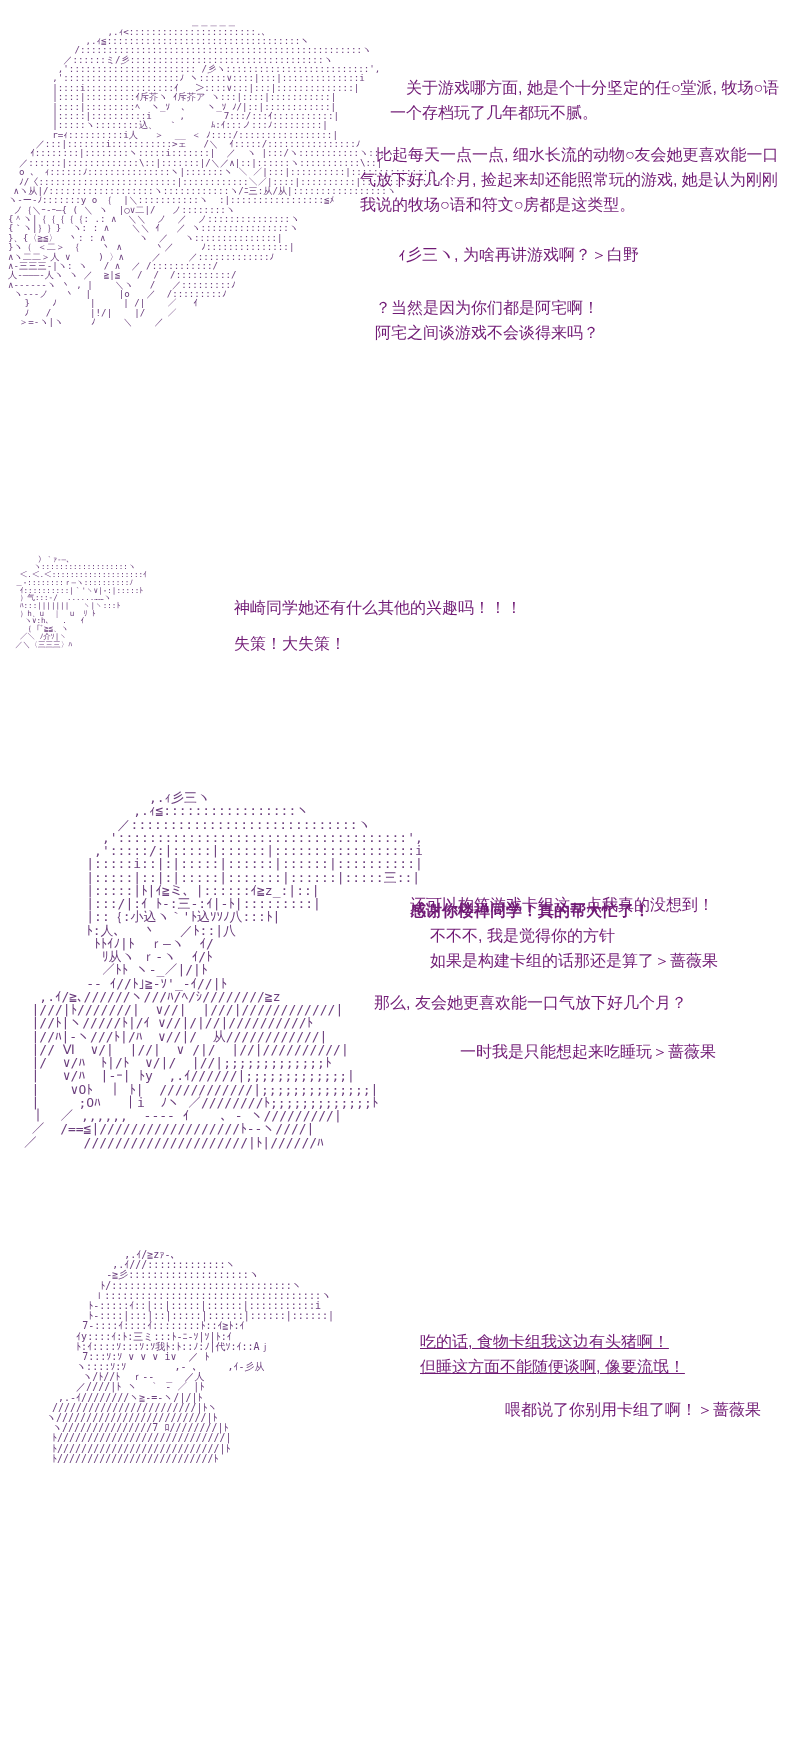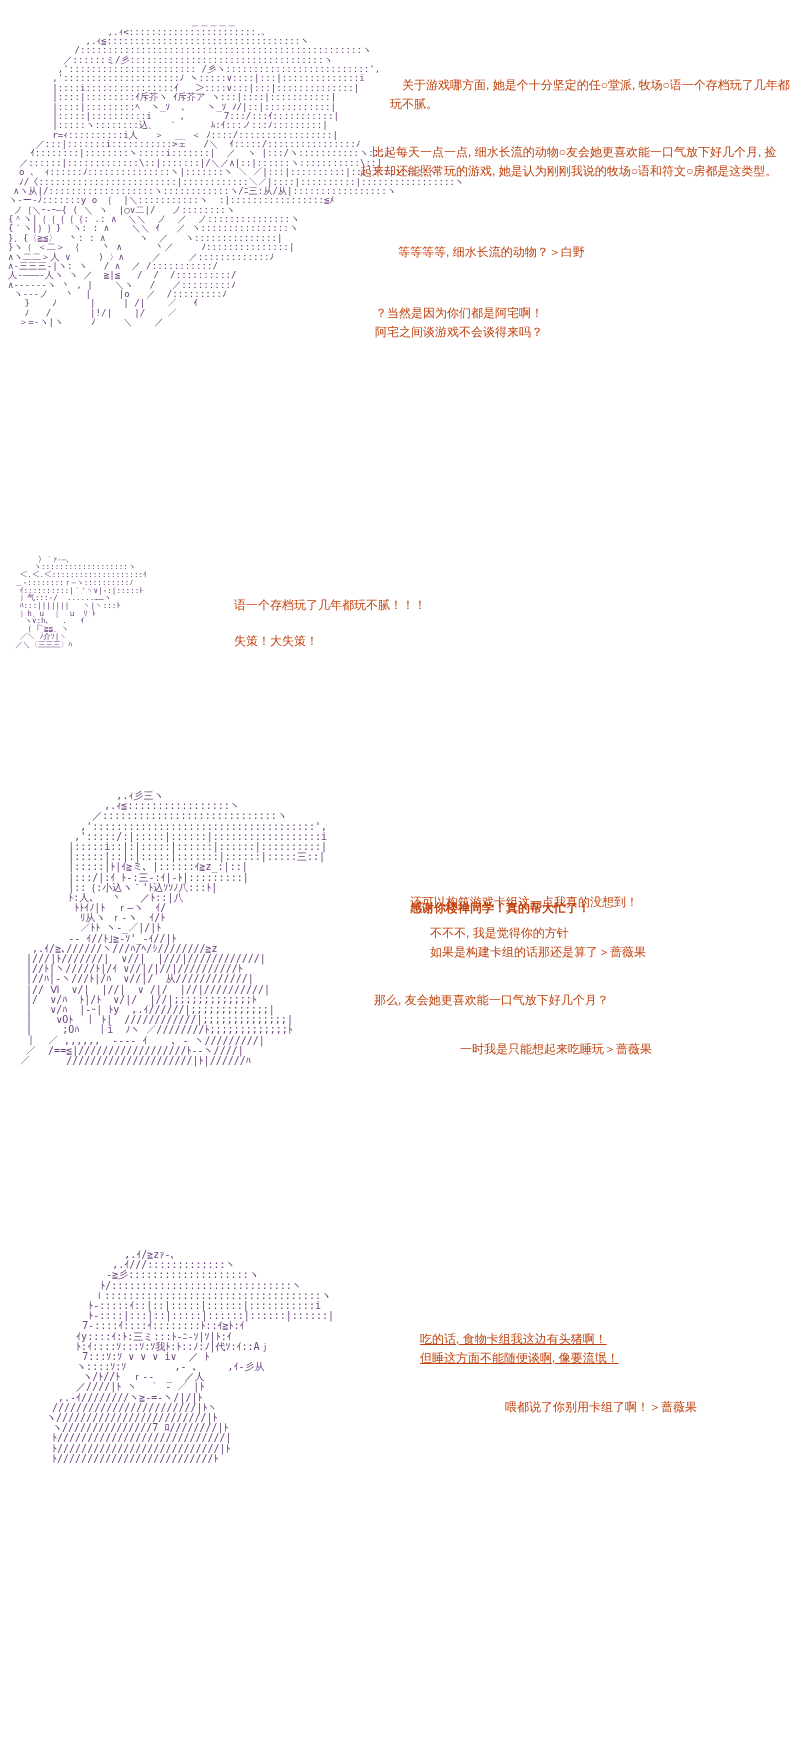--- a/index.html
+++ b/index.html
@@ -27,37 +27,37 @@
   .aa {
     font-family: "DejaVu Sans Mono", monospace;
     color: #6a3d7c;
     white-space: pre;
     line-height: 1.02;
     letter-spacing: 0px;
     position: absolute;
   }
   .aa-1 { font-size: 9.2px; left: 8px; top: 8px; }
   .aa-2 { font-size: 7.6px; left: 6px; top: 548px; }
-  .aa-3 { font-size: 10px; left: 8px; top: 768px; margin-top: 23px; }
+  .aa-3 { font-size: 13px; left: 8px; top: 768px; margin-top: 23px; }
   .aa-4 { font-size: 10px; left: 40px; top: 1240px; }
 
   .dialogue {
     position: absolute;
     font-family: "Liberation Sans", sans-serif;
-    font-size: 12px;
+    font-size: 16px;
     line-height: 1.55;
-    color: #c2410c;
+    color: #701a75;
     white-space: pre-wrap;
   }
 
   
   #d1 { left: 390px; top: 76px;  width: 400px; }
   #d2 { left: 360px; top: 143px; width: 420px; }
   #d3 { left: 398px; top: 243px; width: 400px; }
-  #d4 { left: 375px; top: 304px; width: 420px; }
+  #d4 { left: 375px; top: 296px; width: 420px; }
 
   
   #d5 { left: 234px; top: 596px; width: 420px; }
   #d6 { left: 234px; top: 632px; width: 420px; font-family: Liberation Serif, serif; }
 
   
   #d7  { left: 410px; top: 845px;  width: 390px; margin-top: 48px; }
   #d8  { left: 410px; top: 899px;  width: 390px; font-weight: bold; }
   #d9  { left: 430px; top: 924px;  width: 370px; }
   #d10 { left: 374px; top: 991px;  width: 420px; }
@@ -101,39 +101,39 @@
 ∧ヽ二二＞人 ∨     ) 〉∧     ／     ／:::::::::::::ﾉ
 ∧-三三三-|ヽ: ヽ   / ∧  ／ /:::::::::::/
 人-―――-人ヽ ヽ ／  ≧|≦   /  /  /::::::::::/
 ∧------ヽ 丶 , |    ＼ヽ   /   ／:::::::::ﾉ
  ヽ---ノ   丶  |     |o   ／  /:::::::::ﾉ
    }    ﾉ      |     | /|    ／   ｲ
    ﾉ   /       |!/|    |/    ／
   ＞=-ヽ|ヽ     ﾉ     ＼    ／</pre>
     <div class="dialogue" id="d1">　关于游戏哪方面, 她是个十分坚定的任○堂派, 牧场○语一个存档玩了几年都玩不腻。</div>
     <div class="dialogue" id="d2">　比起每天一点一点, 细水长流的动物○友会她更喜欢能一口气放下好几个月, 捡起来却还能照常玩的游戏, 她是认为刚刚我说的牧场○语和符文○房都是这类型。</div>
-    <div class="dialogue" id="d3">等等等等, 细水长流的动物？＞白野</div>
+    <div class="dialogue" id="d3">ｨ彡三ヽ, 为啥再讲游戏啊？＞白野</div>
     <div class="dialogue" id="d4">？当然是因为你们都是阿宅啊！
 阿宅之间谈游戏不会谈得来吗？</div>
   </div>
 
   <div class="scene">
     <pre class="aa aa-2">       ）｀ｧ-―､
       ヽ:::::::::::::::::::ヽ
    ＜.＜.＜::::::::::::::::::::ｲ
   ＿-::::::::ｒ―ヽ::::::::::ﾉ
    ｲ::::::::::|｀'ヽ∨|-:|:::::ﾄ
    ）气:::-/  ......……ヽ
    ﾊ:::|||||||   ヽ|ヽ:::ﾄ
    ）h、u  ｜  u  ﾘ ﾄ
     ヽ∨:h、  .   ｲ
     ｛ ｢ﾞ≧≦、ヽ
    ／＼ ﾉ介ｿ|ヽ
   ／＼〈三三三〉ﾊ</pre>
-    <div class="dialogue" id="d5">语一个存档玩了几年都玩不腻！！！</div>
+    <div class="dialogue" id="d5">神崎同学她还有什么其他的兴趣吗！！！</div>
     <div class="dialogue" id="d6">失策！大失策！</div>
   </div>
 
   <div class="scene">
     <pre class="aa aa-3">                  ,.ｨ彡三ヽ
                 ,.ｨ≦:::::::::::::::::ヽ
               ／:::::::::::::::::::::::::::::ヽ
             ,':::::::::::::::::::::::::::::::::::::',
            ,':::::/:|:::::|::::::|::::::::::::::::::i
           |:::::i::|:|:::::|::::::|::::::|::::::::::|

